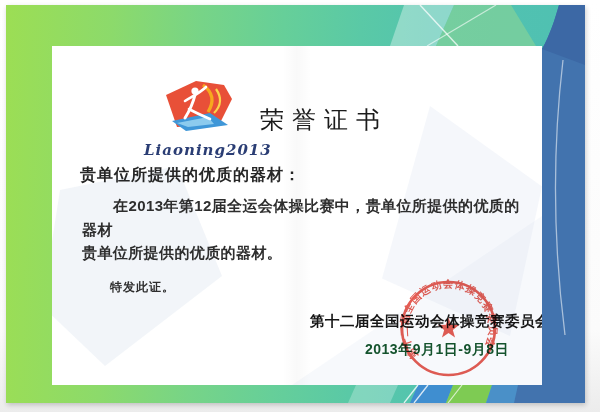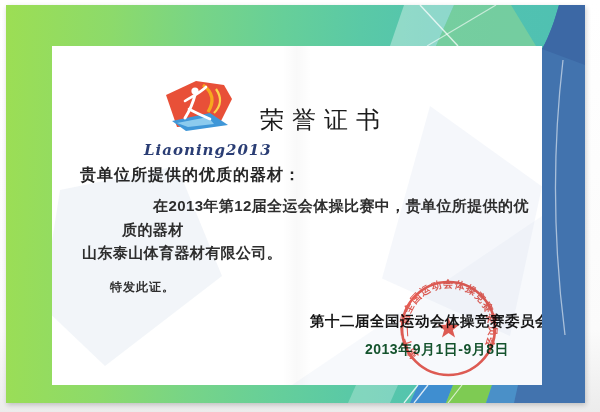--- a/index.html
+++ b/index.html
@@ -47,21 +47,21 @@
     font-size:24px;font-weight:400;color:#1b1b1b;letter-spacing:8px;white-space:nowrap;
   }
   .recipient{
     position:absolute;left:28px;top:119px;
     font-size:16px;color:#262626;font-weight:bold;letter-spacing:1px;
   }
   .body-text{
     position:absolute;left:30px;top:148px;width:448px;
     font-size:15px;line-height:23.5px;color:#2e2e2e;font-weight:bold;letter-spacing:.4px;
   }
-  .body-line.indent{text-indent:31px;margin-left:40px;}
+  .body-line.indent{text-indent:31px;}
   .closing{
     position:absolute;left:58px;top:233px;
     font-size:12px;color:#2e2e2e;font-weight:bold;letter-spacing:1px;
   }
   .issuer{
     position:absolute;left:258px;top:266px;width:268px;
     font-size:14.5px;color:#161616;font-weight:bold;letter-spacing:.5px;white-space:nowrap;
   }
   .date-range{
     position:absolute;left:313px;top:295px;
@@ -118,21 +118,21 @@
         <path d="M33,29 C40,33 47,36 54,39" stroke="#ffffff" stroke-width="2.6" fill="none" stroke-linecap="round"></path>
       </svg>
       <div class="logo-script">Liaoning2013</div>
 
       <h1 class="cert-title">荣誉证书</h1>
 
       <div class="recipient">贵单位所提供的优质的器材：</div>
 
       <div class="body-text">
         <div class="body-line indent">在2013年第12届全运会体操比赛中，贵单位所提供的优质的器材</div>
-        <div class="body-line">山东泰山体育器材有限公司。</div>
+        <div class="body-line">贵单位所提供的优质的器材。</div>
       </div>
 
       <div class="closing">特发此证。</div>
 
       <div class="issuer">第十二届全国运动会体操竞赛委员会</div>
       <div class="date-range">2013年9月1日-9月8日</div>
 
       <svg class="stamp" viewBox="0 0 100 100" aria-hidden="true">
         <circle cx="50" cy="50" r="46" fill="none" stroke="#df392e" stroke-width="2.6"></circle>
         <polygon points="50,39 52.64,46.36 60.46,46.6 54.28,51.39 56.47,58.9 50,54.5 43.53,58.9 45.72,51.39 39.54,46.6 47.36,46.36" fill="#df392e"></polygon>

